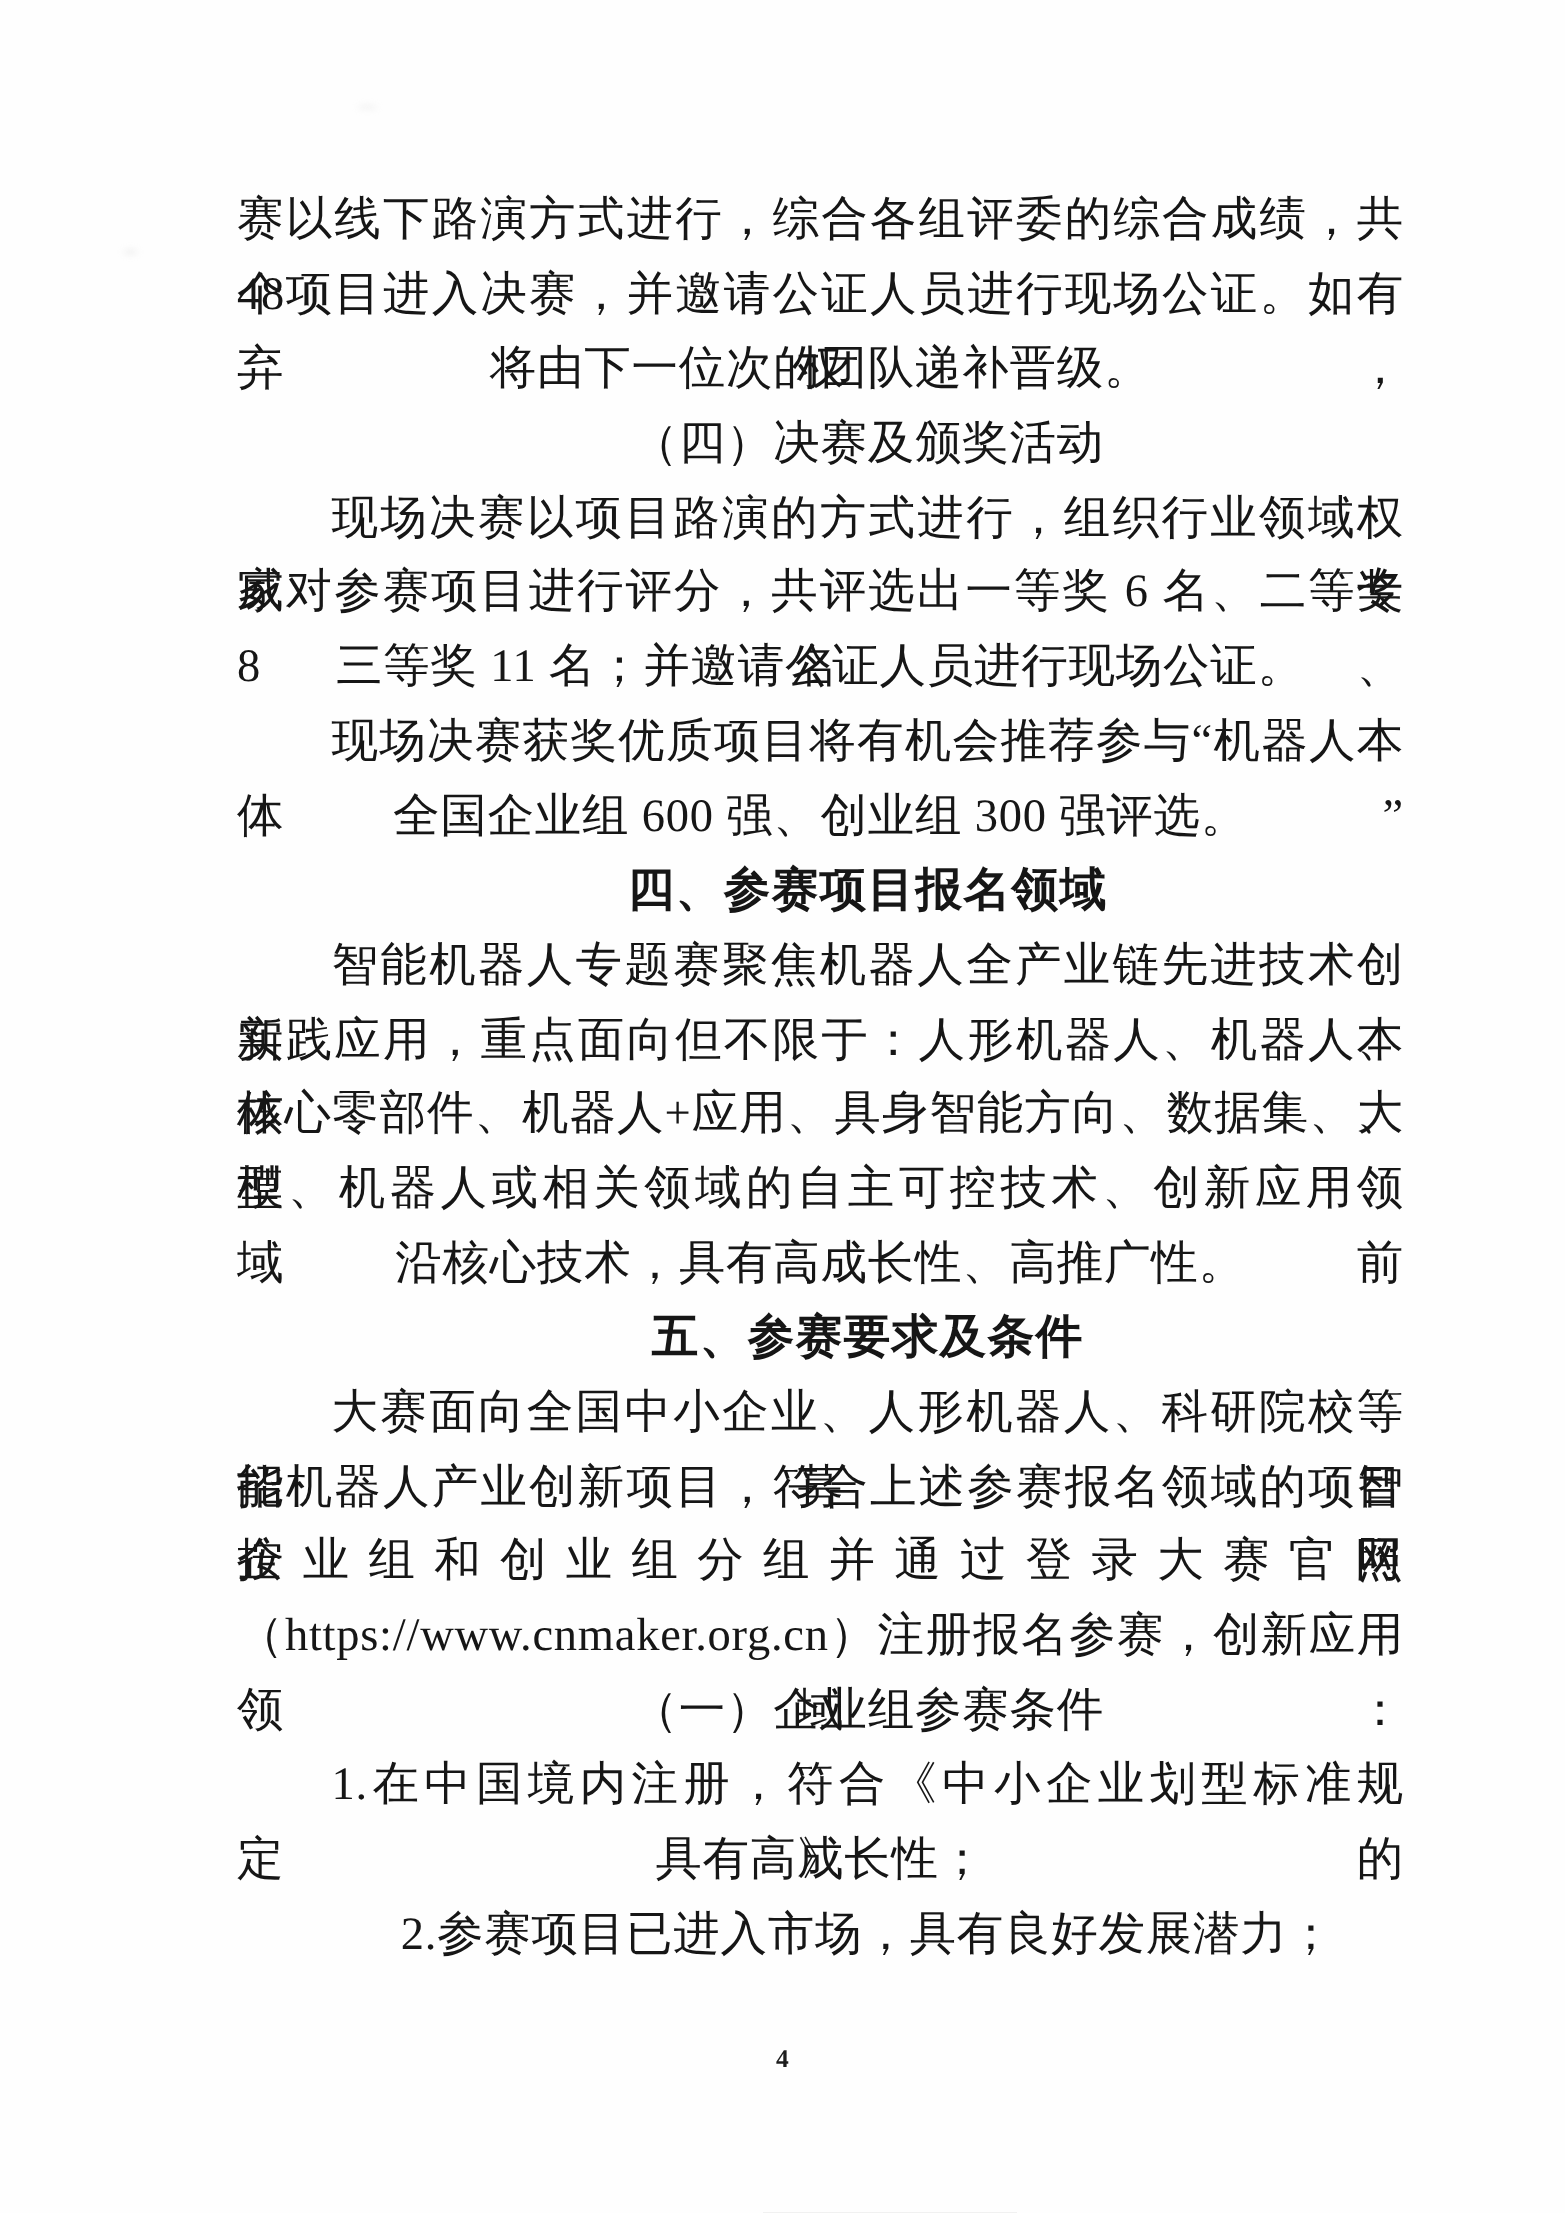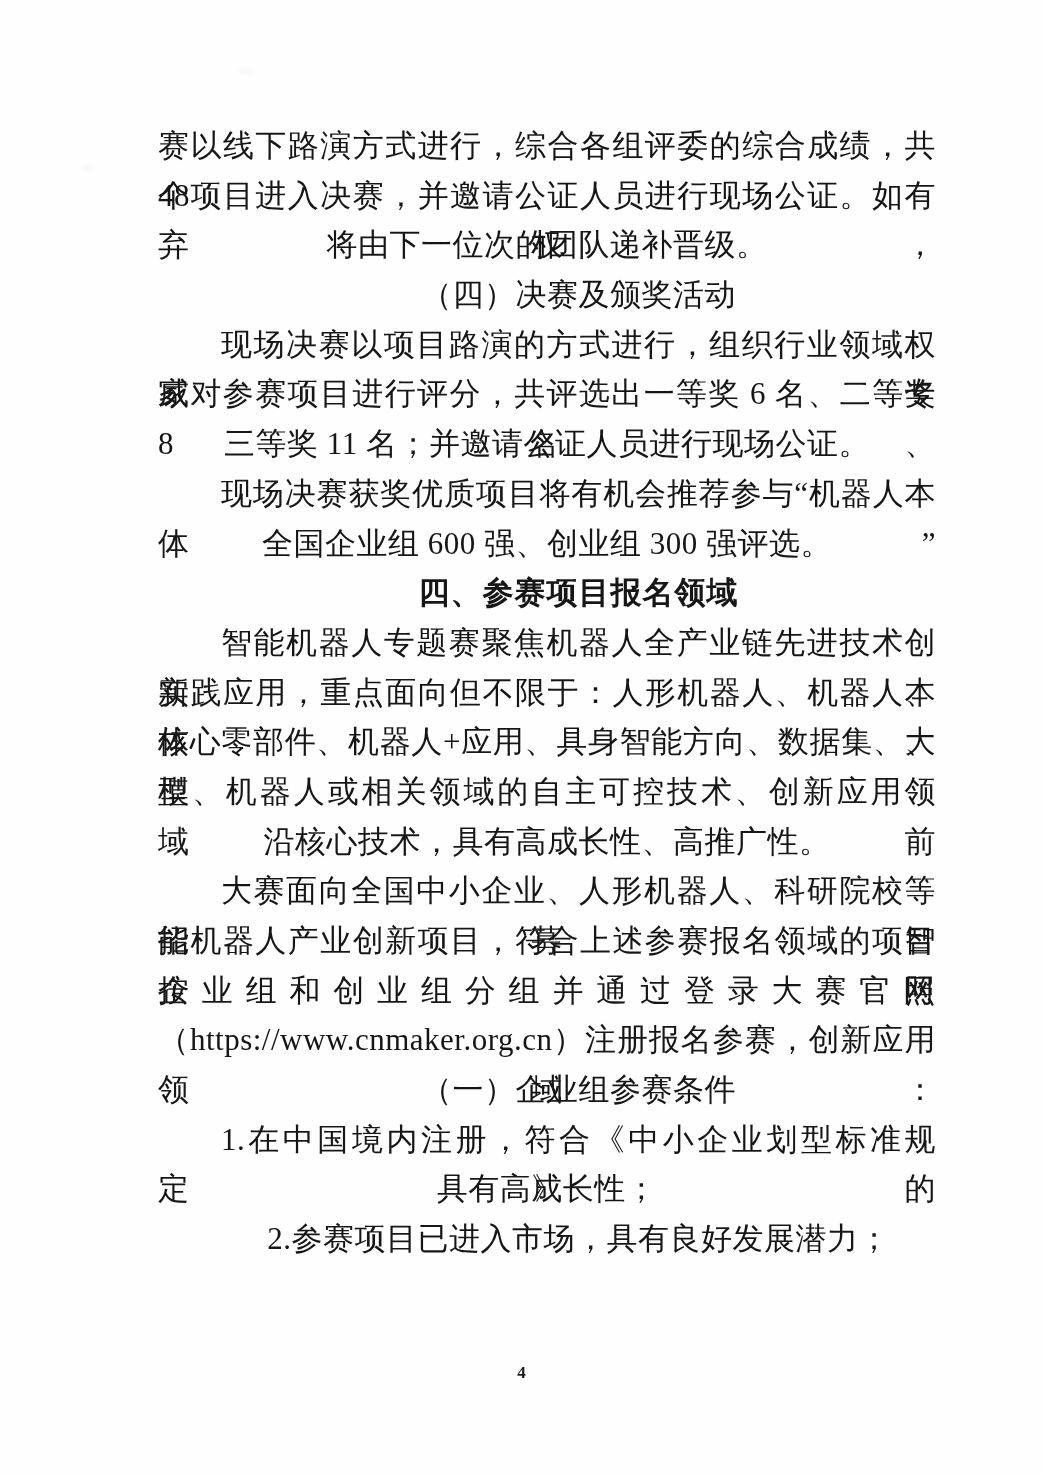--- a/index.html
+++ b/index.html
@@ -91,20 +91,21 @@
       <div class="line fill">家对参赛项目进行评分，共评选出一等奖 6 名、二等奖 8 名、</div>
       <div class="line">三等奖 11 名；并邀请公证人员进行现场公证。</div>
       <div class="line indent fill">现场决赛获奖优质项目将有机会推荐参与“机器人本体”</div>
       <div class="line">全国企业组 600 强、创业组 300 强评选。</div>
       <div class="line head indent">四、参赛项目报名领域</div>
       <div class="line indent fill">智能机器人专题赛聚焦机器人全产业链先进技术创新、</div>
       <div class="line fill">实践应用，重点面向但不限于：人形机器人、机器人本体、</div>
       <div class="line fill">核心零部件、机器人+应用、具身智能方向、数据集、大模</div>
       <div class="line fill">型、机器人或相关领域的自主可控技术、创新应用领域、前</div>
       <div class="line">沿核心技术，具有高成长性、高推广性。</div>
+      <div class="line head indent">五、参赛要求及条件</div>
       <div class="line indent fill">大赛面向全国中小企业、人形机器人、科研院校等招募智</div>
       <div class="line fill">能机器人产业创新项目，符合上述参赛报名领域的项目按照</div>
       <div class="line stretch">企业组和创业组分组并通过登录大赛官网</div>
       <div class="line fill">（https://www.cnmaker.org.cn）注册报名参赛，创新应用领域：</div>
       <div class="line indent">（一）企业组参赛条件</div>
       <div class="line indent fill">1.在中国境内注册，符合《中小企业划型标准规定》的</div>
       <div class="line">具有高成长性；</div>
       <div class="line indent">2.参赛项目已进入市场，具有良好发展潜力；</div>
     </div>
 

